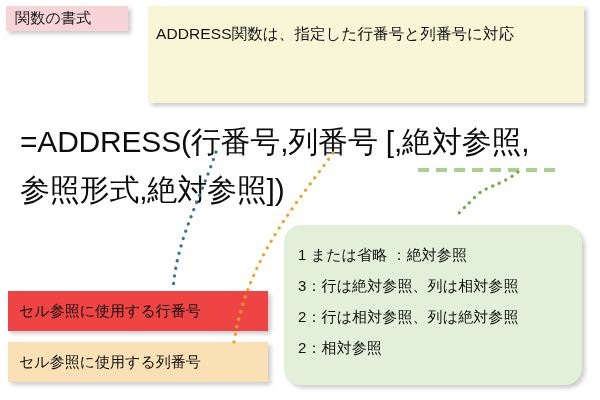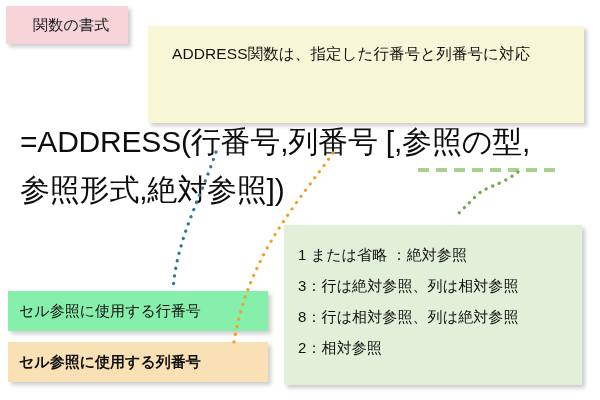--- a/index.html
+++ b/index.html
@@ -15,36 +15,35 @@
 
   
   .box{
     position:absolute;
     box-sizing:border-box;
     box-shadow:3px 3px 4px rgba(0,0,0,.20);
   }
 
   
   .tag-pink{
-    left:6px;top:6px;width:122px;height:38px;
+    left:6px;top:6px;width:122px;height:25px;
     background:#f6d4d8;
     display:flex;align-items:center;
-    padding-left:27px;
+    padding-left:9px;
   }
   .tag-pink .t{
     font-size:15px;color:#1a1a1a;letter-spacing:.2px;
     white-space:nowrap;
   }
 
   
   .note-yellow{
     left:148px;top:6px;width:436px;height:97px;
     background:#f7f7d8;
-    padding:13px 16px 0 24px;
-    margin-top:20px;
+    padding:13px 16px 0 8px;
   }
   .note-yellow .line{
     font-size:15.5px;color:#111;line-height:29px;
     white-space:nowrap;letter-spacing:.1px;
   }
 
   
   .formula{
     position:absolute;left:20px;top:118px;width:580px;
   }
@@ -52,41 +51,42 @@
     font-size:30px;color:#0d0d0d;line-height:48px;
     white-space:nowrap;letter-spacing:-.2px;
     font-family:"Liberation Sans","DejaVu Sans",sans-serif;
   }
 
   
   .panel-green{
     left:284px;top:225px;width:298px;height:160px;
     background:#e2f0d9;
     padding:14px 0 0 14px;
+    border-radius:17px;
   }
   .panel-green .line{
     font-size:15px;color:#111;line-height:31px;
     white-space:nowrap;letter-spacing:.1px;
   }
 
   
   .label-blue{
     left:8px;top:291px;width:260px;height:40px;
-    background:#86efac;
+    background:#ef4444;
     display:flex;align-items:center;padding-left:11px;
   }
   .label-blue .t{font-size:15px;color:#111;white-space:nowrap;}
 
   
   .label-orange{
     left:8px;top:342px;width:260px;height:40px;
     background:#fae0b5;
     display:flex;align-items:center;padding-left:11px;
   }
-  .label-orange .t{font-size:15px;color:#111;white-space:nowrap;font-weight:bold;}
+  .label-orange .t{font-size:15px;color:#111;white-space:nowrap;}
 
   
   .connectors{
     position:absolute;left:0;top:0;width:600px;height:400px;
     pointer-events:none;
   }
 </style>
 </head>
 <body>
 
@@ -94,28 +94,28 @@
 
   <div class="box tag-pink">
     <span class="t">関数の書式</span>
   </div>
 
   <div class="box note-yellow">
     <div class="line">ADDRESS関数は、指定した行番号と列番号に対応</div>
   </div>
 
   <div class="formula">
-    <div class="frow">=ADDRESS(行番号,列番号 [,参照の型,</div>
+    <div class="frow">=ADDRESS(行番号,列番号 [,絶対参照,</div>
     <div class="frow">参照形式,絶対参照])</div>
   </div>
 
   <div class="box panel-green">
     <div class="line">1 または省略 ：絶対参照</div>
     <div class="line">3：行は絶対参照、列は相対参照</div>
-    <div class="line">8：行は相対参照、列は絶対参照</div>
+    <div class="line">2：行は相対参照、列は絶対参照</div>
     <div class="line">2：相対参照</div>
   </div>
 
   <div class="box label-blue">
     <span class="t">セル参照に使用する行番号</span>
   </div>
 
   <div class="box label-orange">
     <span class="t">セル参照に使用する列番号</span>
   </div>

